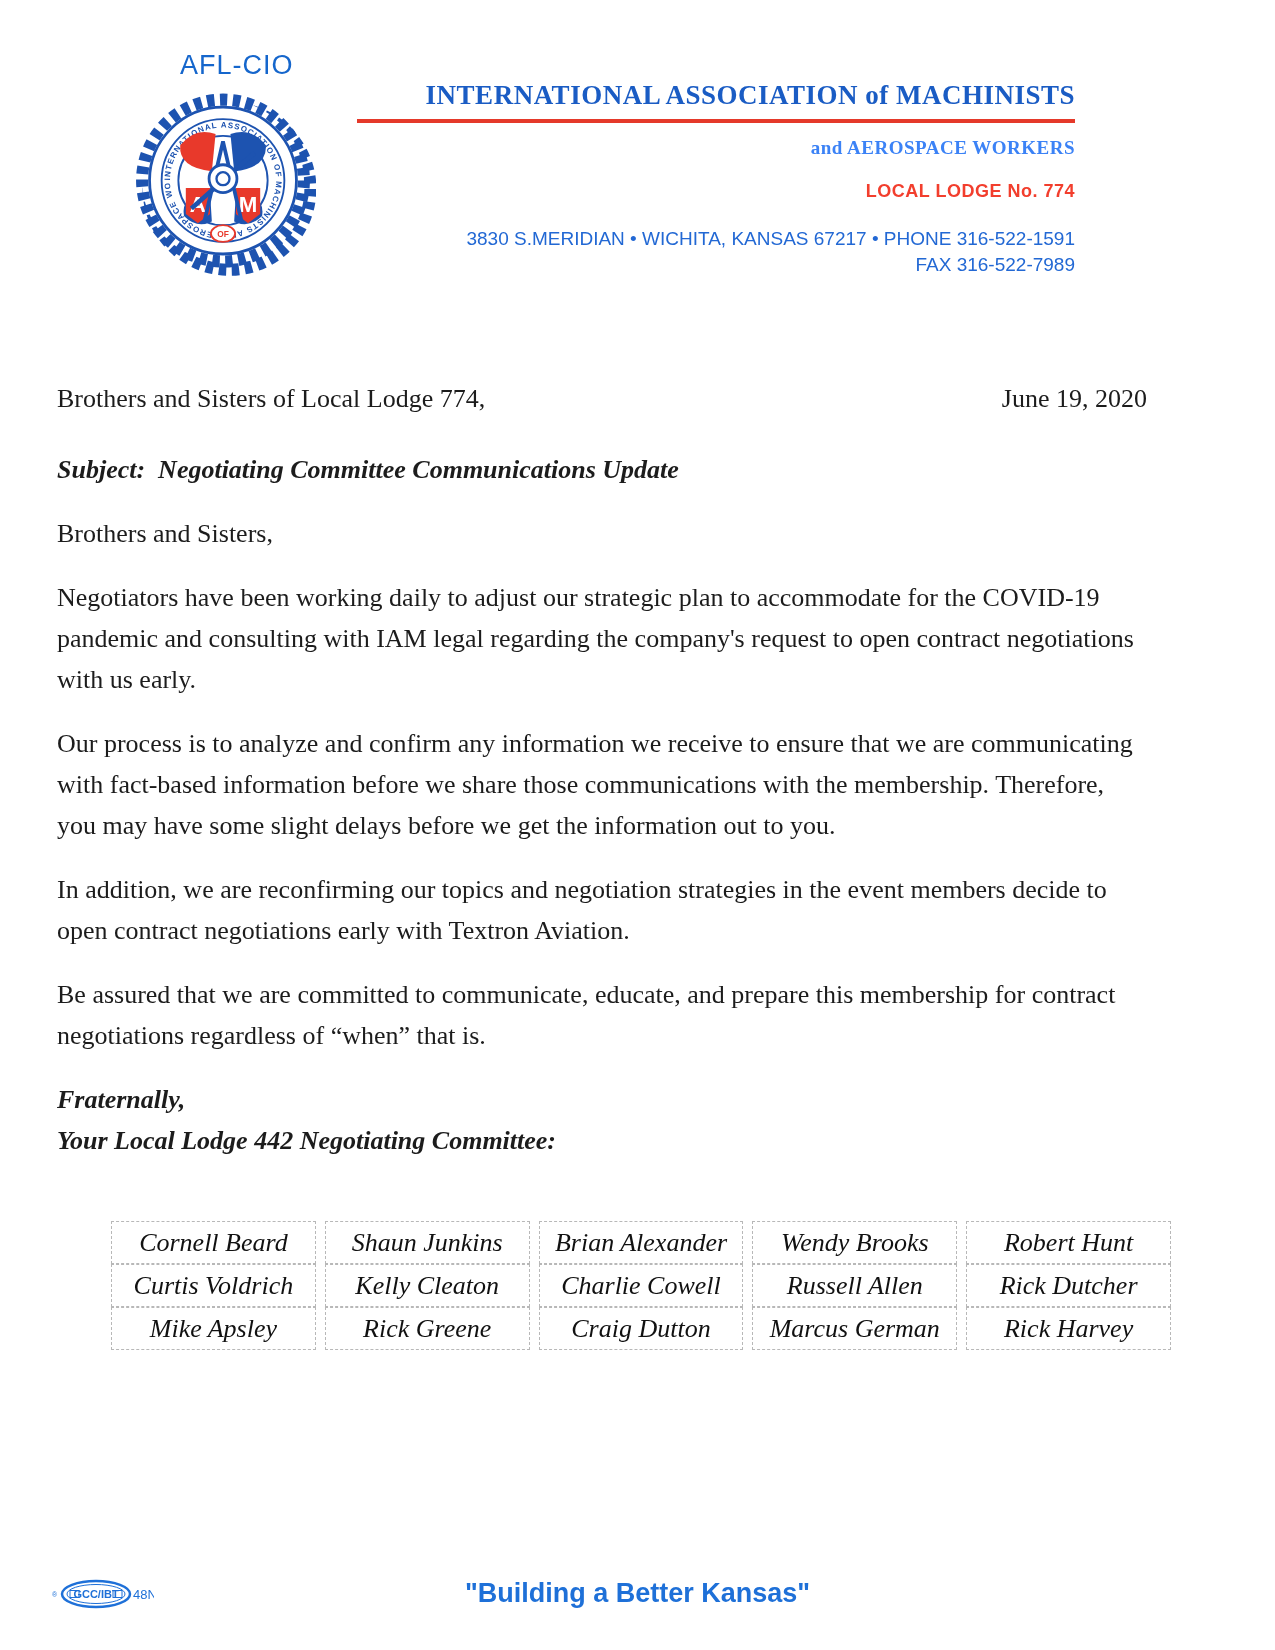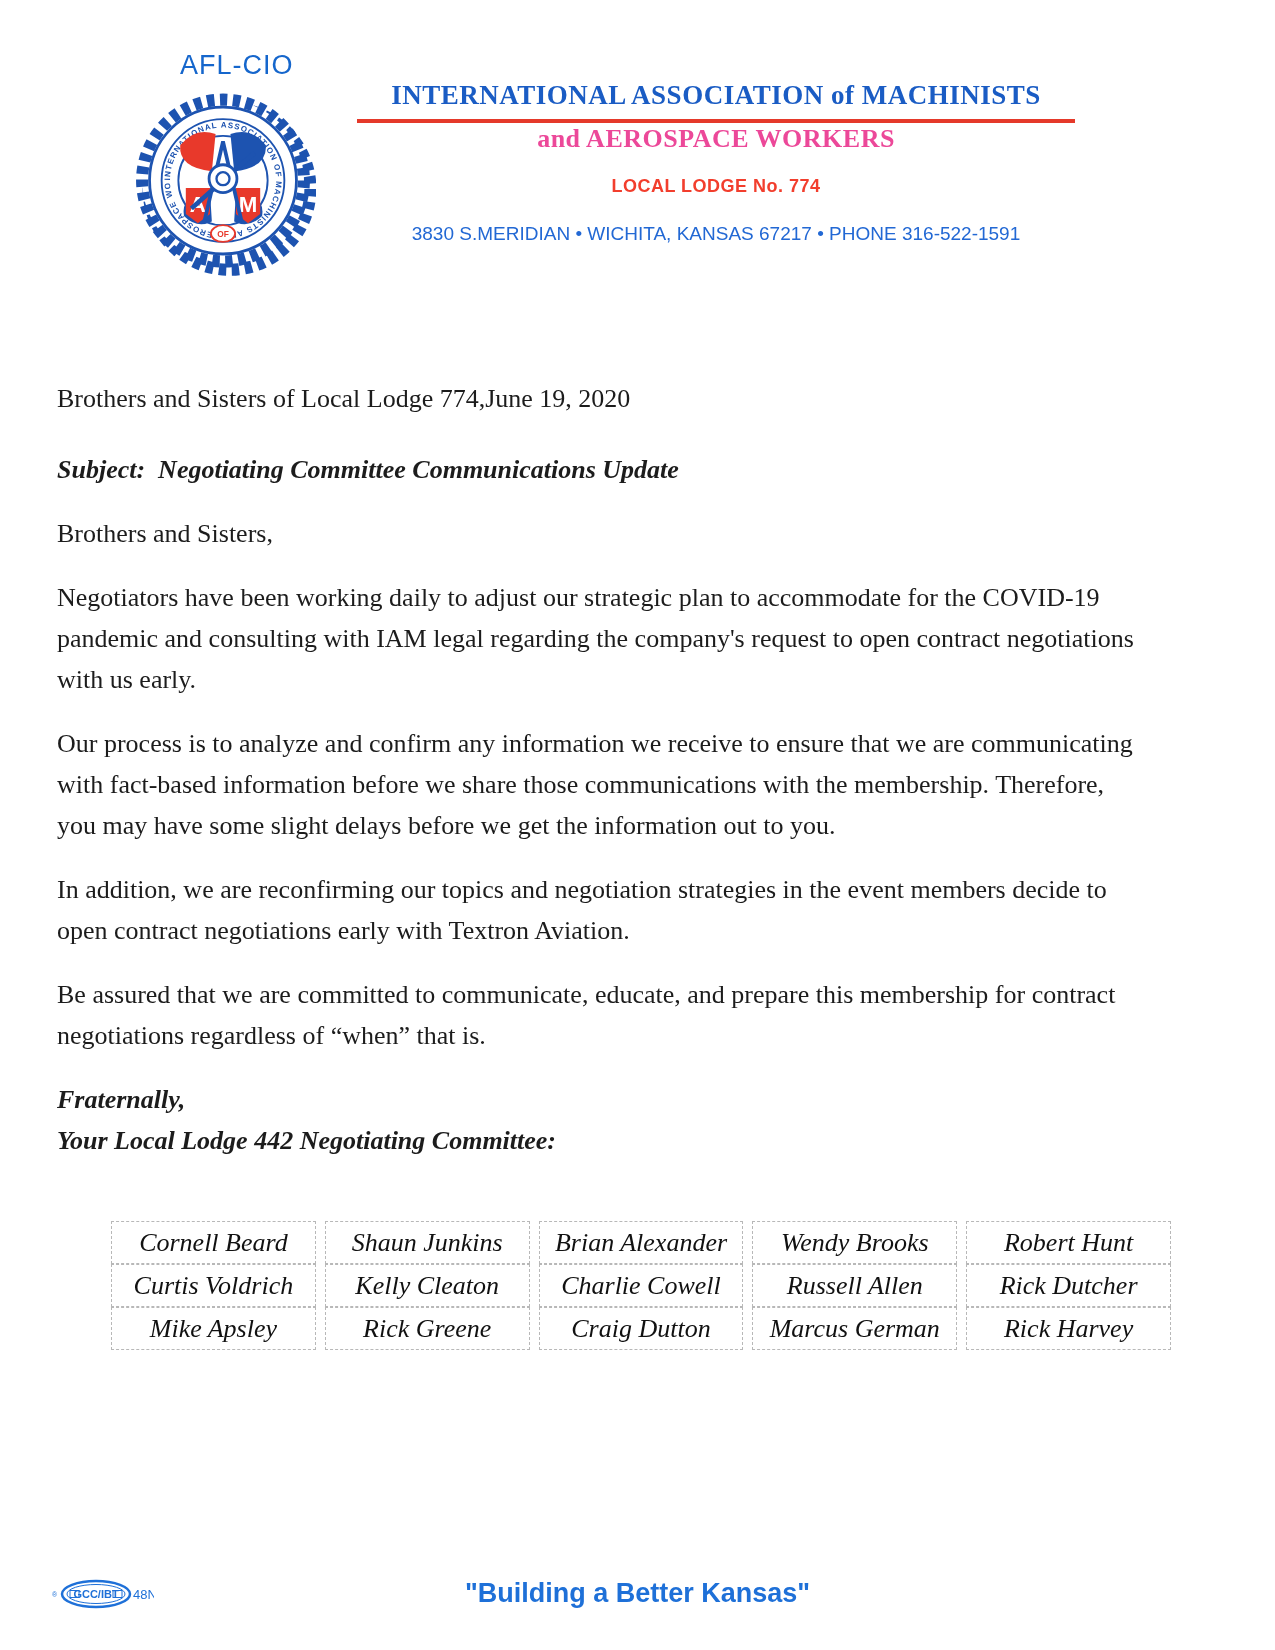--- a/index.html
+++ b/index.html
@@ -17,50 +17,50 @@
   
   .letterhead { position:relative; height:300px; }
   .afl-cio {
     position:absolute; left:180px; top:50px;
     font-family:"Liberation Sans", sans-serif;
     font-size:27px; color:#1566cc; letter-spacing:1px;
   }
   .seal { position:absolute; left:130px; top:82px; }
   .head-text {
     position:absolute; left:357px; top:80px; width:718px;
-    text-align:center;
+    text-align:right;
   }
   .org1 {
     font-size:27px; font-weight:bold; color:#1a5cc4;
     letter-spacing:0.5px;
     border-bottom:4px solid #e5392a;
     padding-bottom:8px;
   }
   .org2 {
-    font-size:26px; font-weight:bold; color:#ec4899;
-    letter-spacing:0.5px; margin-top:1px;
+    font-size:19px; font-weight:bold; color:#3b82f6;
+    letter-spacing:0.5px; margin-top:14px;
   }
   .lodge {
     font-family:"Liberation Sans", sans-serif;
     font-size:18px; font-weight:bold; color:#f23e2d;
     letter-spacing:0.5px; margin-top:22px;
   }
   .addr {
     margin-top:24px;
     font-family:"Liberation Sans", sans-serif;
     font-size:19px; color:#2268d4; line-height:1.35;
   }
 
   
   .letter-body {
     padding:78px 128px 0 57px;
     font-size:26px; line-height:41px;
   }
   .block { margin-bottom:23px; }
-  .date-row { display:flex; justify-content:flex-start; }
+  .date-row { display:flex; justify-content:space-between; }
   .subject { font-weight:bold; font-style:italic; white-space:pre-wrap;margin-top:30px; }
   .closing { font-weight:bold; font-style:italic; }
 
   
   .committee-table {
     margin:60px 0 0 45px;
     width:1078px;
     border-collapse:separate; border-spacing:9px 0;
     table-layout:fixed;
   }
@@ -130,20 +130,21 @@
       <ellipse cx="100" cy="163" rx="13" ry="9" fill="#ffffff" stroke="#e8392b" stroke-width="2"></ellipse>
       <text x="100" y="167" text-anchor="middle" font-family="Liberation Sans, sans-serif" font-size="9" font-weight="bold" fill="#e8392b">OF</text>
     </svg>
 
     <div class="head-text">
       <div class="org1">INTERNATIONAL ASSOCIATION of MACHINISTS</div>
       <div class="org2">and AEROSPACE WORKERS</div>
       <div class="lodge">LOCAL LODGE No. 774</div>
       <div class="addr">
         <div>3830 S.MERIDIAN • WICHITA, KANSAS 67217 • PHONE 316-522-1591</div>
+        <div>FAX 316-522-7989</div>
       </div>
     </div>
   </div>
 
   <div class="letter-body">
 
     <div class="block date-row">
       <span>Brothers and Sisters of Local Lodge 774,</span>
       <span>June 19, 2020</span>
     </div>

